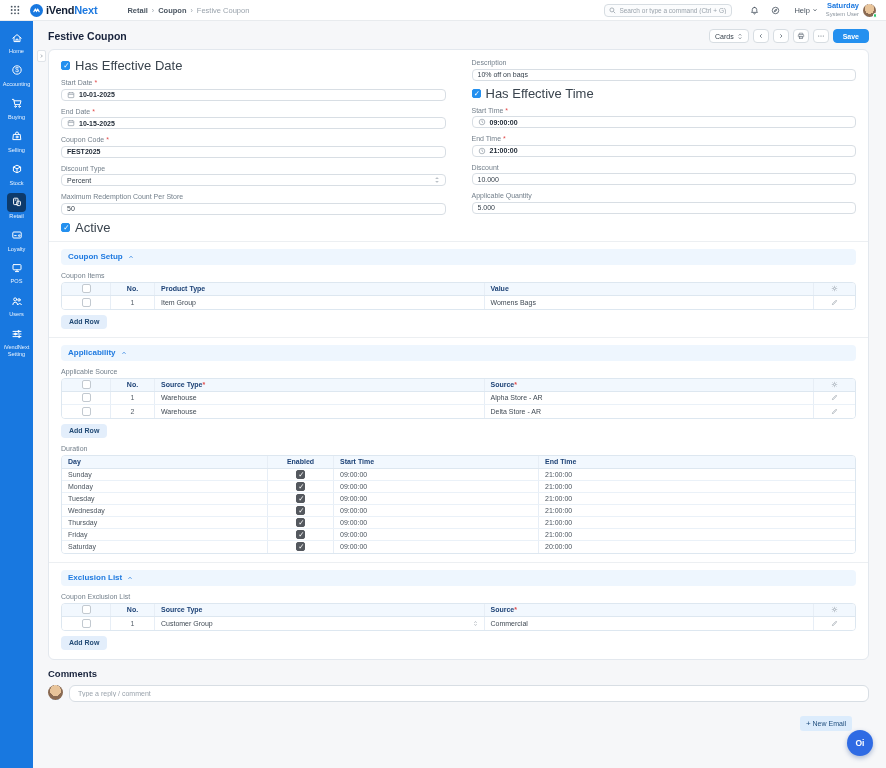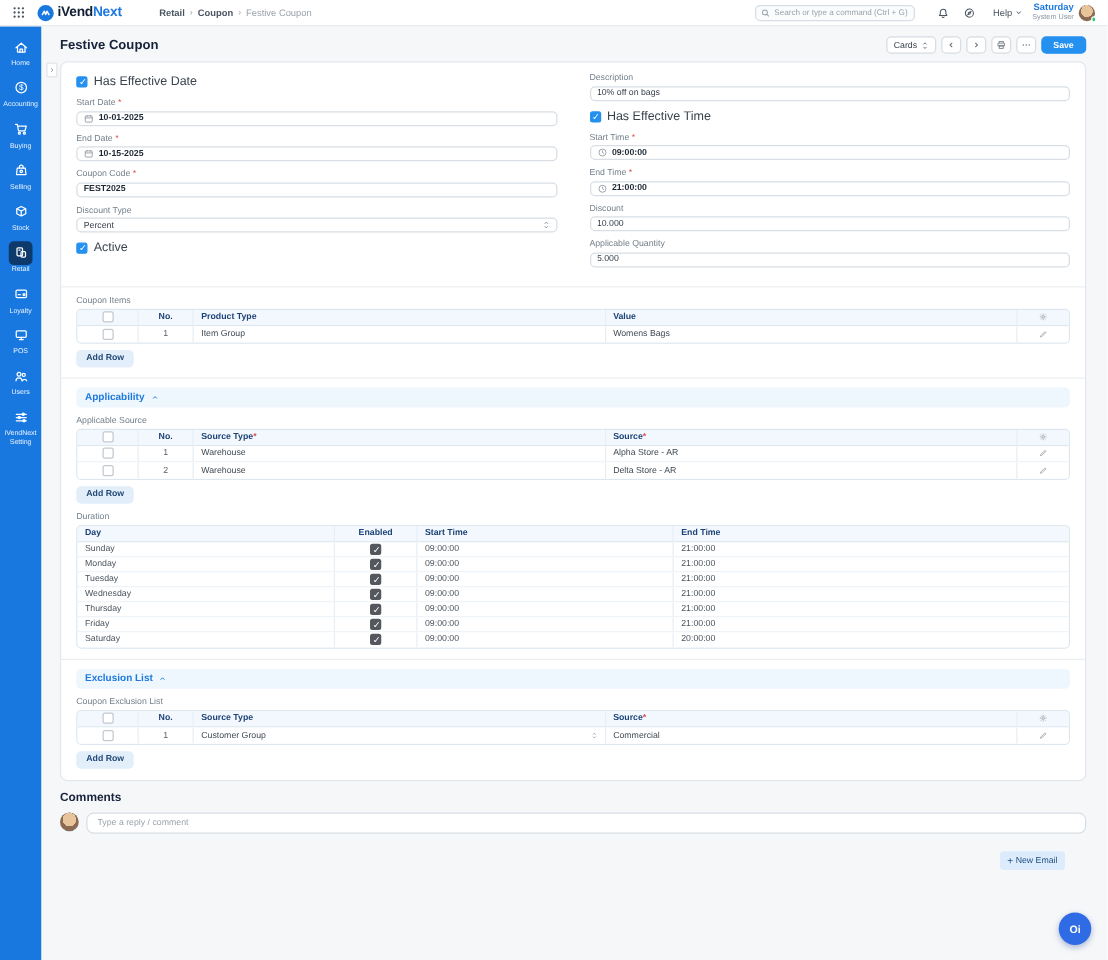--- a/index.html
+++ b/index.html
@@ -83,21 +83,21 @@
     display: flex; align-items: center; padding: 0 5px; gap: 4px; font-size: 7px; color: #36414c;
   }
   input.control { font-family: "Liberation Sans", sans-serif; outline: none; }
   .val-bold { font-weight: 700; color: #1d2733; }
   .control .updown { margin-left: auto; color: #8a949e; }
   .cb-row { display: flex; align-items: center; gap: 5px; height: 11px; margin: 2px 0 8px; }
   .cb { width: 9px; height: 9px; border: 1px solid #c2c9d0; border-radius: 2px; background: #fff; position: relative; flex: 0 0 auto; cursor: pointer; }
   .cb[data-checked="true"] { background: #2490ef; border-color: #2490ef; }
   .cb.dark[data-checked="true"] { background: #54585e; border-color: #54585e; }
   .cb[data-checked="true"]::after { content: "✓"; position: absolute; left: 1.2px; top: -0.8px; color: #fff; font-size: 7.5px; }
-  .cb-label { font-size: 10px; color: #3a444e; }
+  .cb-label { font-size: 13px; color: #3a444e; }
 
   
   .section-divider { border-top: 1px solid #eceff2; margin: 8px -12px 7px; }
   .section-bar { background: #eef6fe; border-radius: 4px; padding: 3.5px 7px; display: flex; align-items: center; gap: 5px; cursor: pointer; }
   .section-title { color: #1f7ae0; font-size: 8px; font-weight: 700; }
   .table-label { font-size: 7px; color: #74808c; margin: 7px 0 3px; }
 
   
   .grid { border: 1px solid #dde7f0; border-radius: 4px; overflow: hidden; font-size: 7px; }
   .g-head { display: flex; align-items: stretch; background: #f2f8fe; color: #1d4276; font-weight: 700; height: 13px; border-bottom: 1px solid #dde7f0; }
@@ -407,20 +407,24 @@
             <div class="control">
               <span>Percent</span>
               <span class="updown">
                 <svg width="6" height="8" viewBox="0 0 12 14" fill="none" stroke="#8a949e" stroke-width="1.6">
                     <path d="M3.5 5 L6 2.4 8.5 5"></path>
                     <path d="M3.5 9 L6 11.6 8.5 9"></path>
                   </svg>
               </span>
             </div>
           </div>
+          <div class="field">
+            <span class="field-label">Maximum Redemption Count Per Store</span>
+            <input class="control" type="text" value="50" style="">
+          </div>
           <div class="cb-row" style="margin-bottom:0">
             <span class="cb" data-checked="true"></span>
             <span class="cb-label">Active</span>
           </div>
         </div>
 
         <div>
           <div class="field" style="margin-top:1px">
             <span class="field-label">Description</span>
             <input class="control" type="text" value="10% off on bags" style="">
@@ -455,20 +459,26 @@
           </div>
           <div class="field">
             <span class="field-label">Applicable Quantity</span>
             <input class="control" type="text" value="5.000" style="">
           </div>
         </div>
       </div>
 
       
       <div class="section-divider"></div>
+      <div class="section-bar">
+        <span class="section-title">Coupon Setup</span>
+        <svg width="6" height="6" viewBox="0 0 12 12" fill="none" stroke="#1f7ae0" stroke-width="1.6">
+            <path d="M3 7.5 L6 4.5 9 7.5"></path>
+          </svg>
+      </div>
       <div class="table-label">Coupon Items</div>
       <div class="grid">
         <div class="g-head">
           <span class="gc gc-check">
               <span class="cb"></span>
             </span>
           <span class="gc gc-no">No.</span>
           <span class="gc gc-main">Product Type</span>
           <span class="gc gc-main">Value</span>
           <span class="gc gc-gear">

